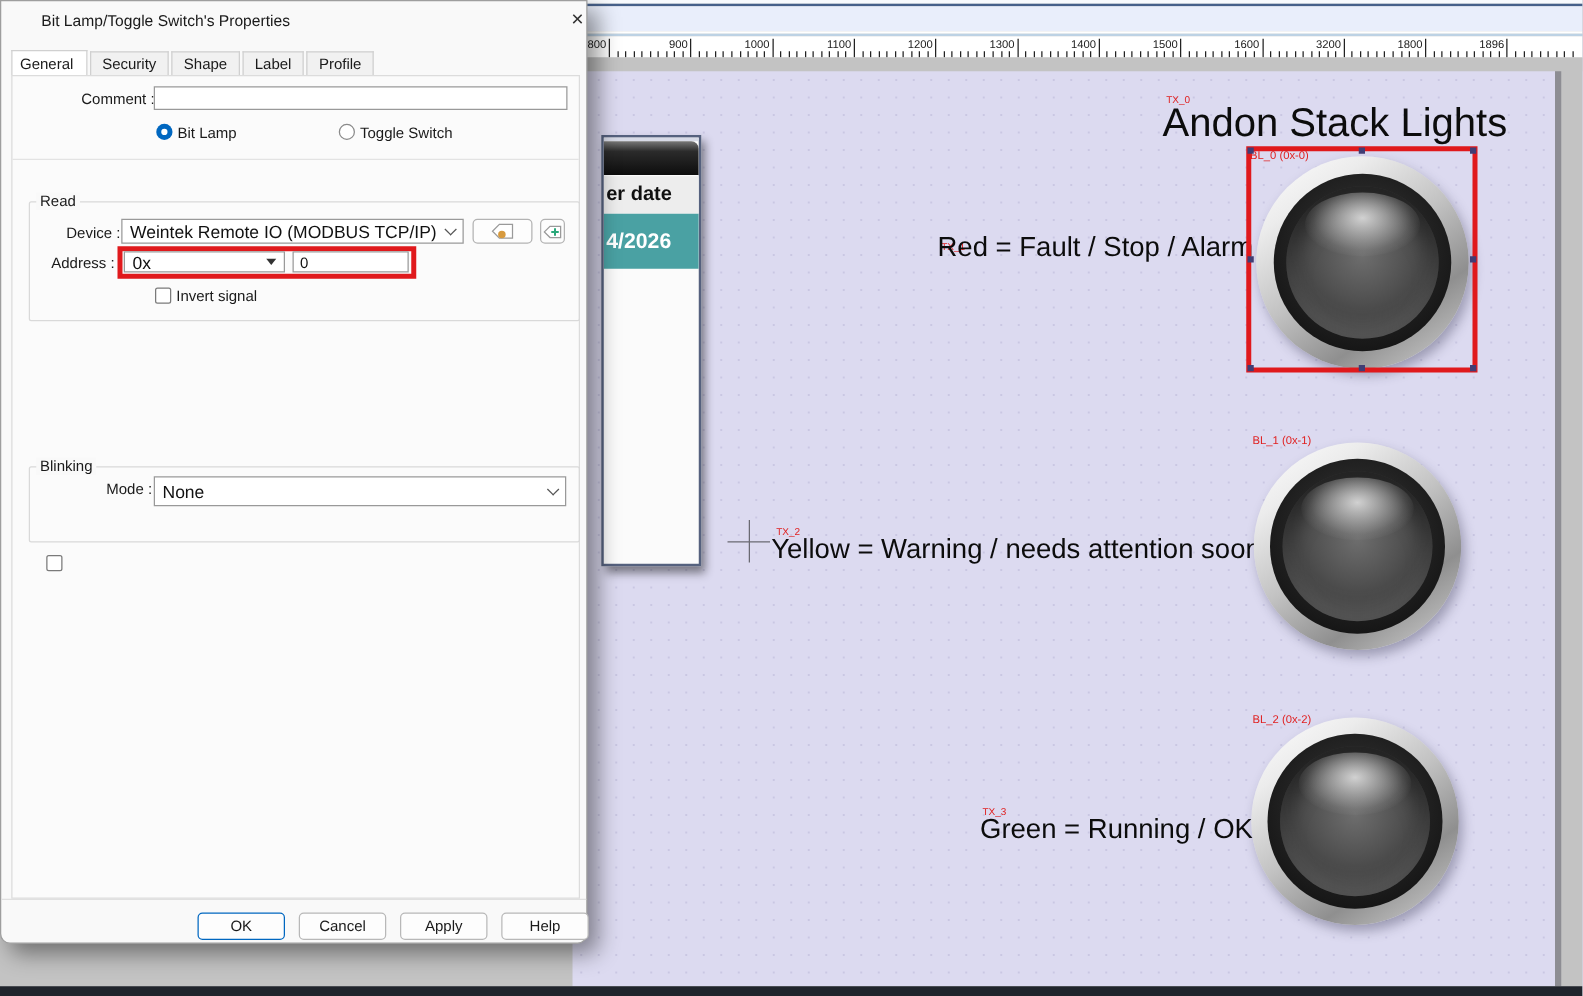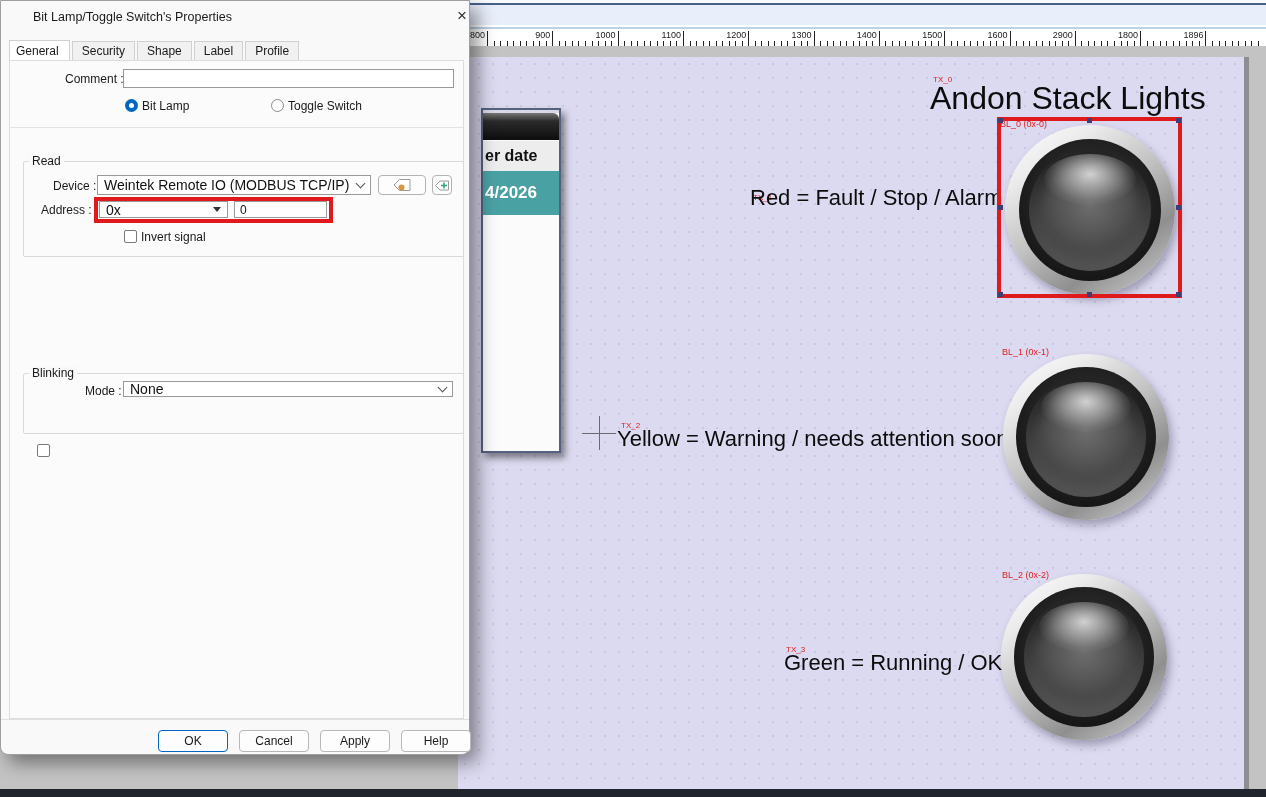--- a/index.html
+++ b/index.html
@@ -204,21 +204,21 @@
     <div class="tick" style="left: 1016px;"></div>
     <div class="tick" style="left: 1022.5px;"></div>
     <div class="tick" style="left: 1029.1px;"></div>
     <div class="tick" style="left: 1035.6px;"></div>
     <div class="tick" style="left: 1042.1px;"></div>
     <div class="tick" style="left: 1048.7px;"></div>
     <div class="tick" style="left: 1055.2px;"></div>
     <div class="tick" style="left: 1061.7px;"></div>
     <div class="tick" style="left: 1068.3px;"></div>
     <div class="tick major" style="left: 1074.8px;"></div>
-    <span class="tick-num" style="right: 193.21px;">2900</span>
+    <span class="tick-num" style="right: 193.21px;">3200</span>
     <div class="tick" style="left: 1081.3px;"></div>
     <div class="tick" style="left: 1087.9px;"></div>
     <div class="tick" style="left: 1094.4px;"></div>
     <div class="tick" style="left: 1100.9px;"></div>
     <div class="tick" style="left: 1107.4px;"></div>
     <div class="tick" style="left: 1114px;"></div>
     <div class="tick" style="left: 1120.5px;"></div>
     <div class="tick" style="left: 1127px;"></div>
     <div class="tick" style="left: 1133.6px;"></div>
     <div class="tick major" style="left: 1140.1px;"></div>
@@ -352,21 +352,21 @@
     <span class="tri"></span>
   </div>
   <input class="input" style="left: 233px; top: 200px; width: 93px; height: 17px;" value="0">
 
   <div class="cb" style="left:123px; top:229px;"></div>
   <div class="lbl" style="left:140px; top:229px;">Invert signal</div>
 
   <div class="group" style="left:22px; top:372px; width:441px; height:61px;"></div>
   <div class="group-label" style="left:28px; top:365px;">Blinking</div>
   <div class="lbl" style="left:84px; top:383px;">Mode :</div>
-  <div class="combo" style="left:122px; top:380px; width:330px; height:16px;">
+  <div class="combo" style="left:122px; top:380px; width:330px; height:24px;">
     <span class="txt">None</span>
     <span class="chev"></span>
   </div>
 
   <div class="cb" style="left:36px; top:443px;"></div>
 
   <div class="footer-sep"></div>
   <div class="btn primary" style="left:157px;">OK</div>
   <div class="btn" style="left:238px;">Cancel</div>
   <div class="btn" style="left:319px;">Apply</div>

